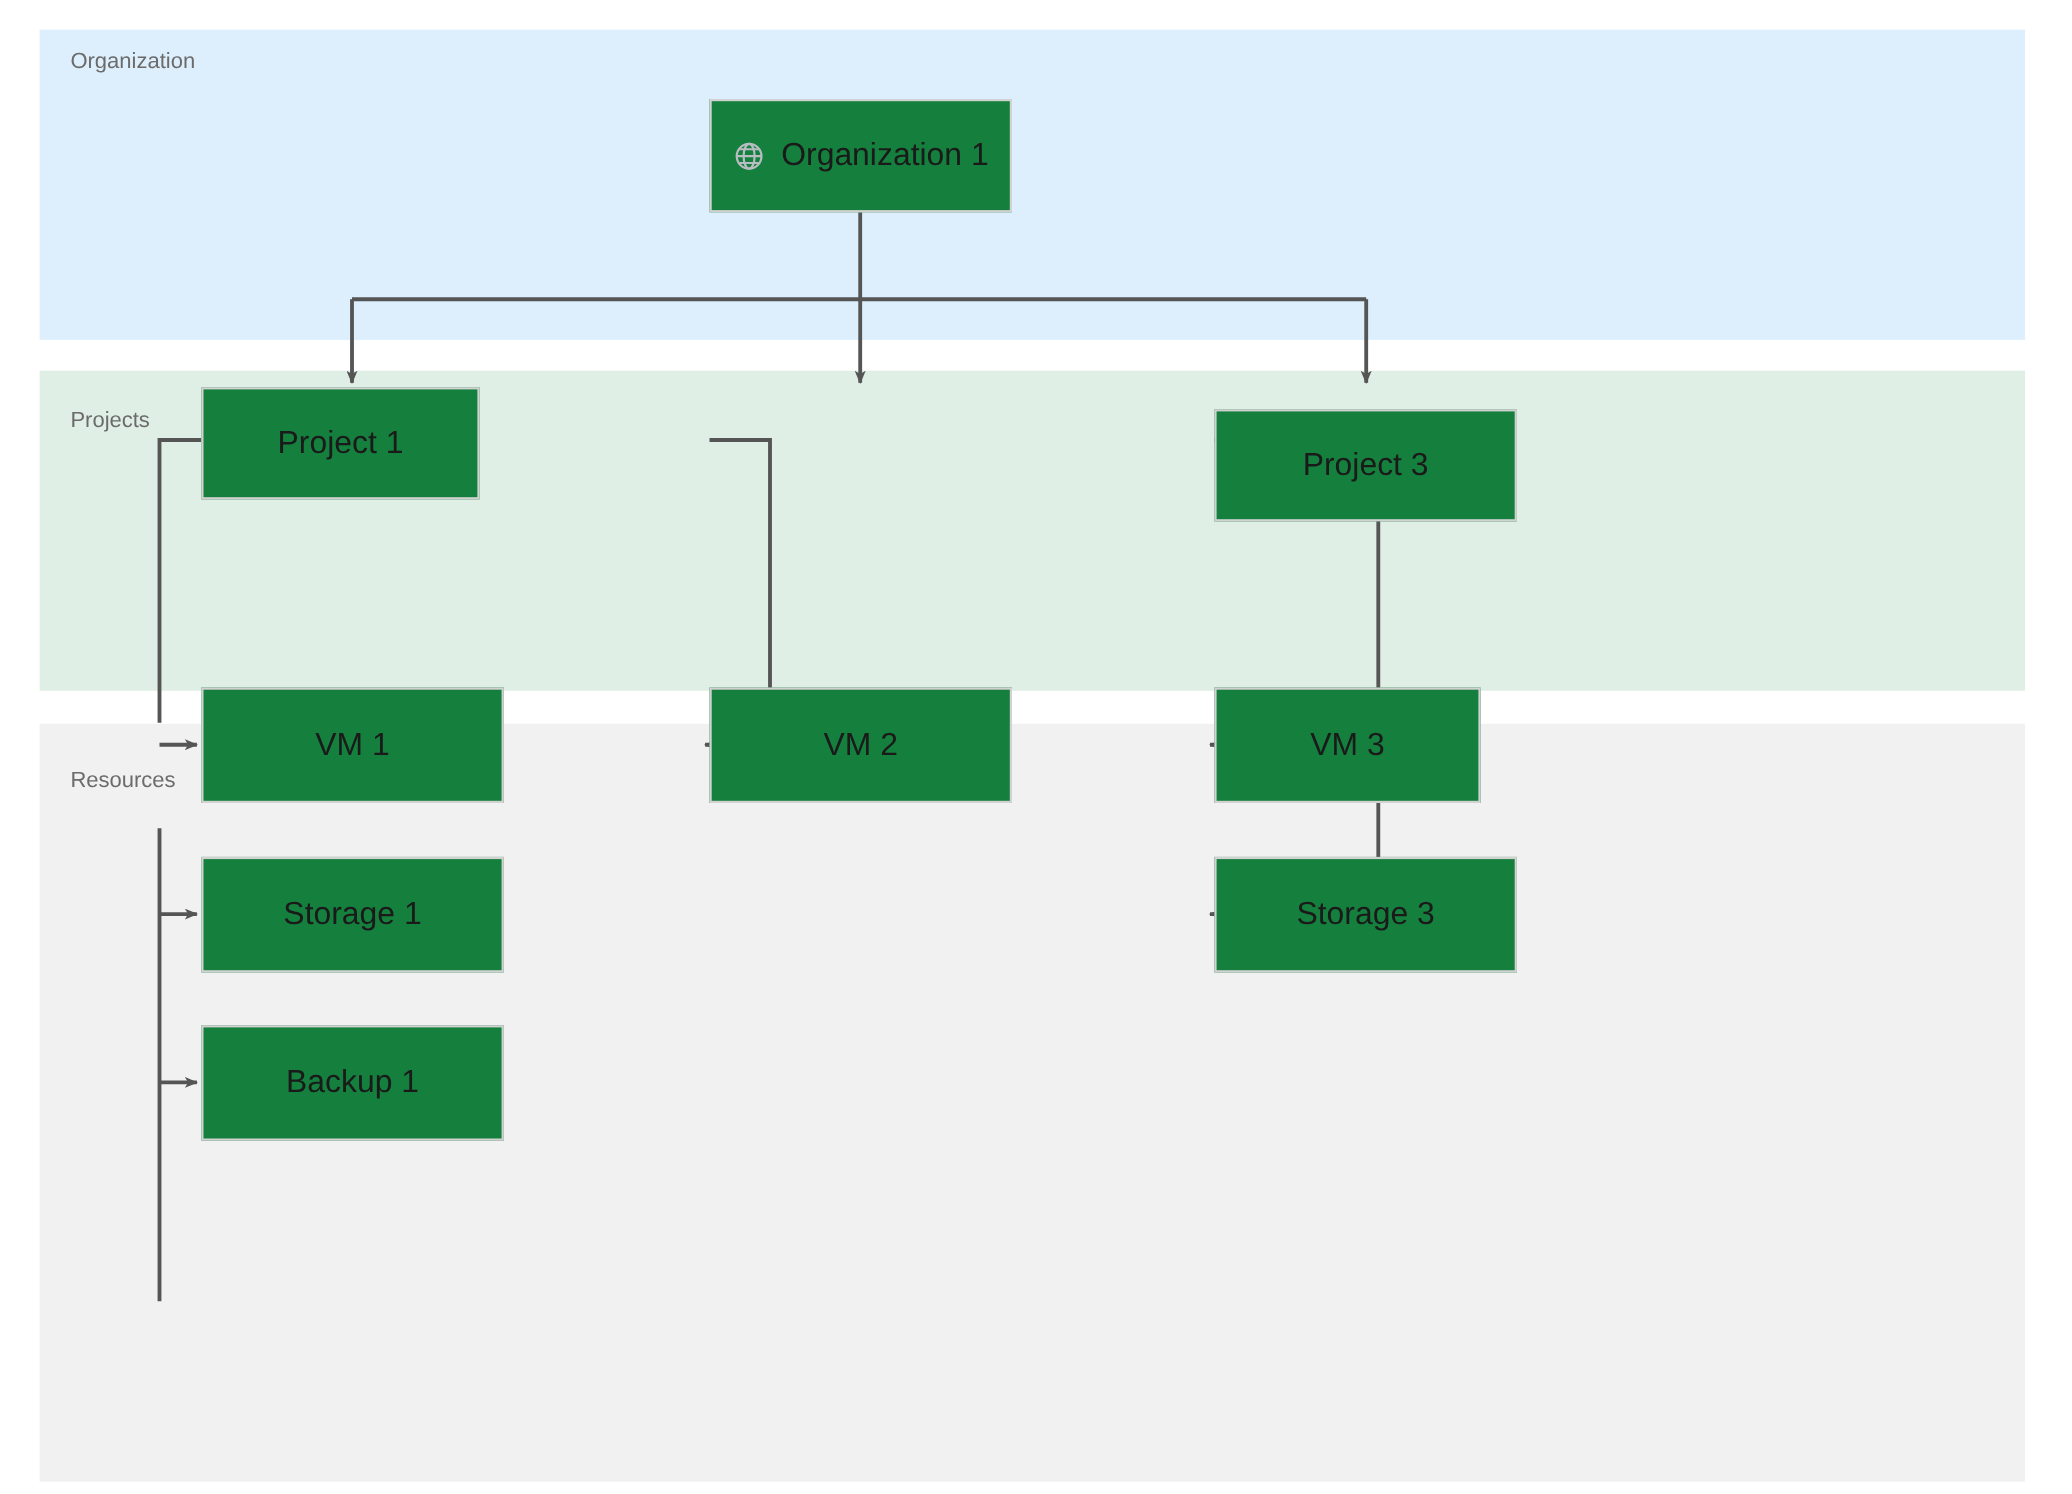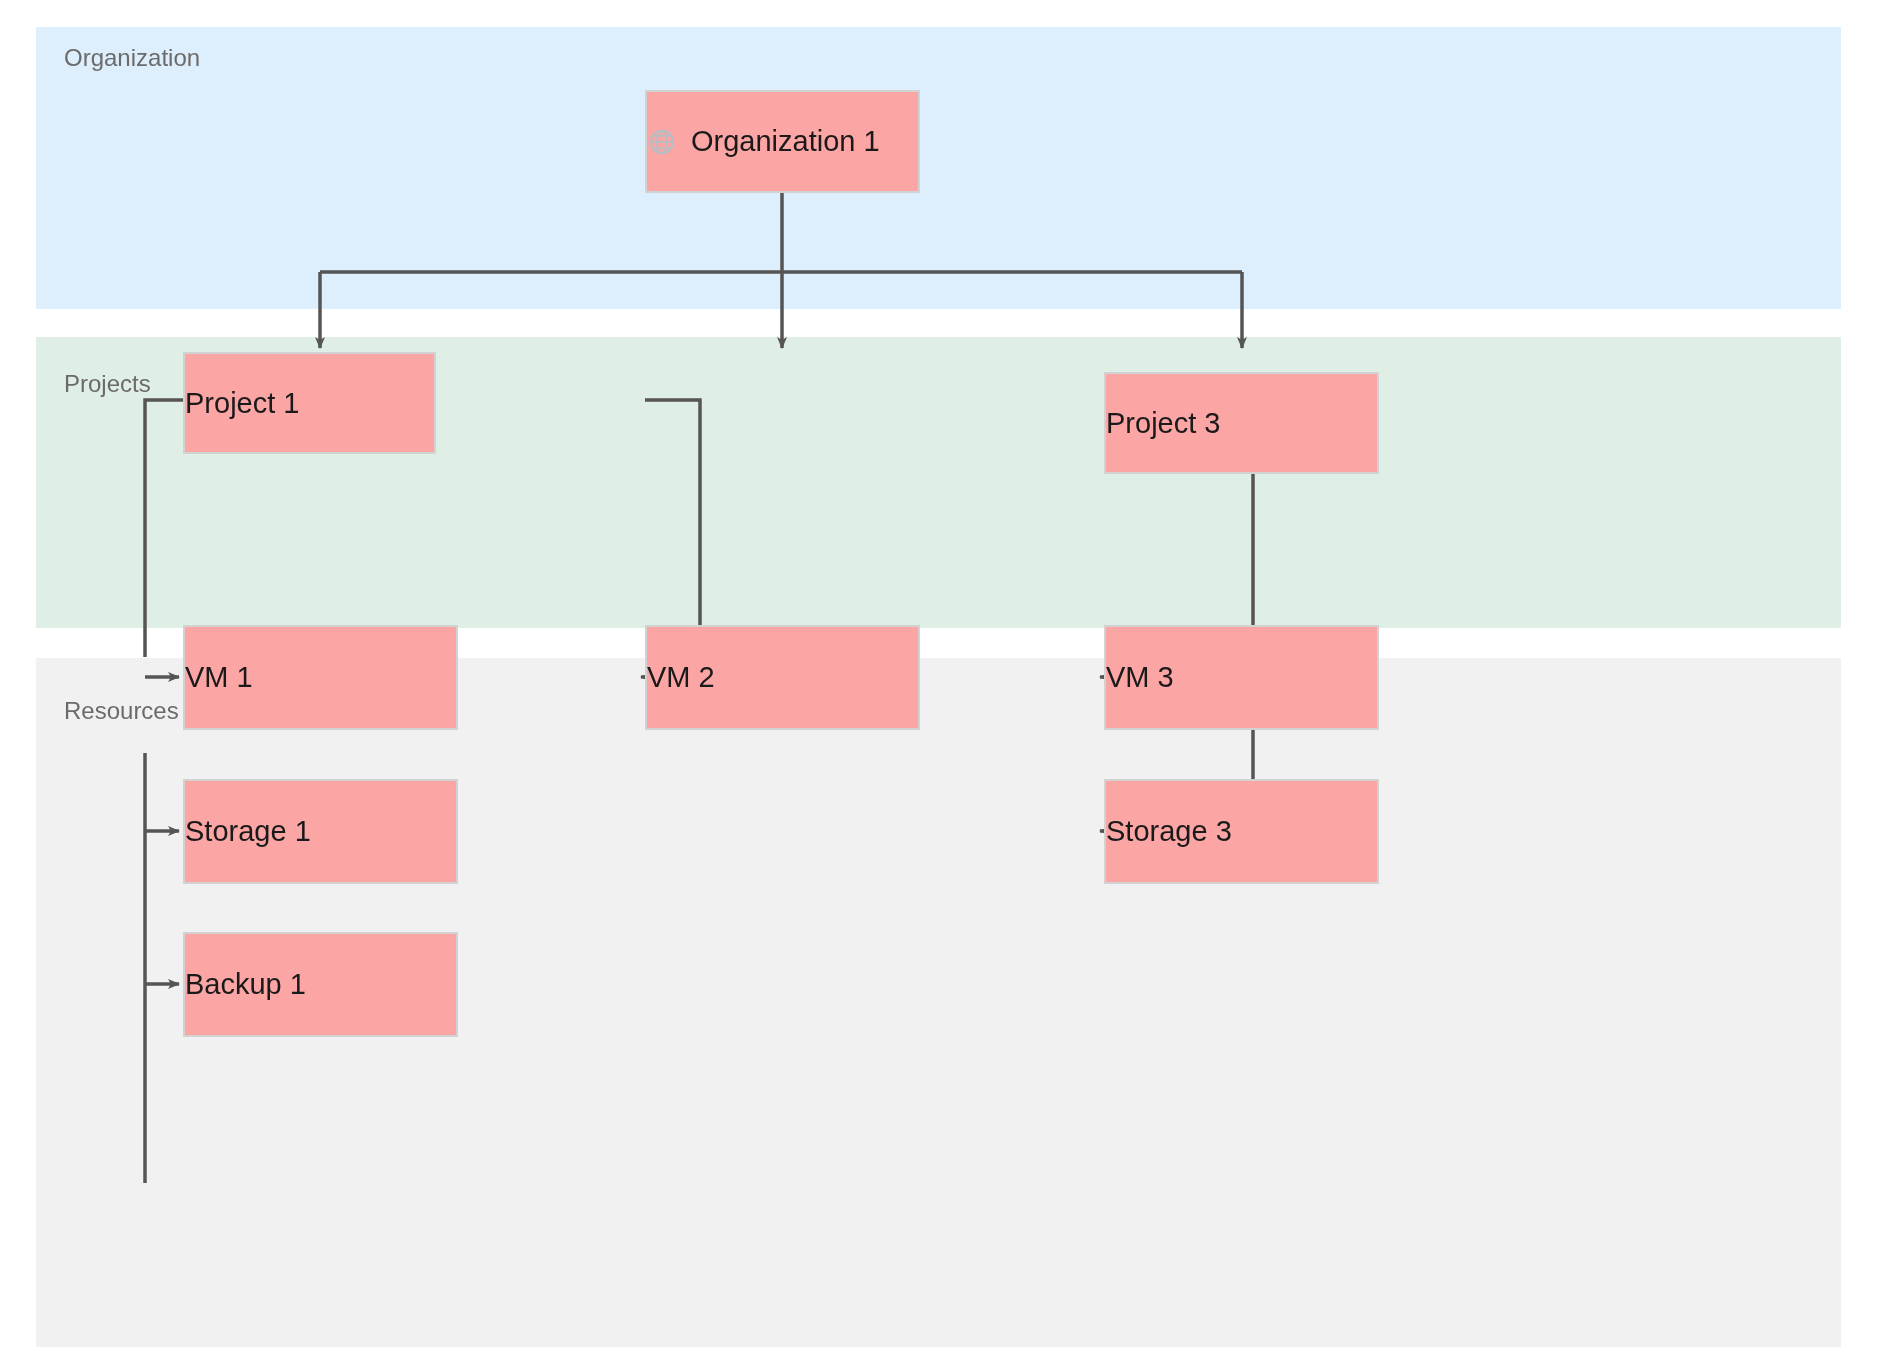--- a/index.html
+++ b/index.html
@@ -35,36 +35,37 @@
     background: #e0efe5;
   }
   .band-resources {
     top: 658px;
     height: 689px;
     background: #f1f1f1;
   }
   .band-label {
     position: absolute;
     left: 64px;
-    font-size: 24px;
+    font-size: 20px;
     color: #6b6b6b;
     white-space: nowrap;
     line-height: 1;
   }
   .label-org { top: 46px; }
   .label-projects { top: 372px; }
   .label-resources { top: 699px; }
 
   .node {
     position: absolute;
     box-sizing: border-box;
-    background: #fca5a5;
+    background: #15803d;
     border: 2px solid #d2d2d2;
     display: flex;
     align-items: center;
+    justify-content: center;
     font-size: 29px;
     color: #1a1a1a;
     white-space: nowrap;
   }
   .node-inner {
     display: flex;
     align-items: center;
     gap: 14px;
   }
   .globe-icon {
@@ -80,21 +81,21 @@
   
   .n-p1    { left: 183px;  top: 352px; width: 253px; height: 102px; }
   .n-p2    { left: 645px;  top: 352px; width: 275px; height: 102px; }
   .n-p3    { left: 1104px; top: 372px; width: 275px; height: 102px; }
 
   
   .n-vm1   { left: 183px;  top: 625px; width: 275px; height: 105px; }
   .n-st1   { left: 183px;  top: 779px; width: 275px; height: 105px; }
   .n-bk1   { left: 183px;  top: 932px; width: 275px; height: 105px; }
   .n-vm2   { left: 645px;  top: 625px; width: 275px; height: 105px; }
-  .n-vm3   { left: 1104px; top: 625px; width: 275px; height: 105px; }
+  .n-vm3   { left: 1104px; top: 625px; width: 242px; height: 105px; }
   .n-st3   { left: 1104px; top: 779px; width: 275px; height: 105px; }
 
   svg.wires {
     position: absolute;
     left: 0;
     top: 0;
     width: 1884px;
     height: 1358px;
     pointer-events: none;
   }

